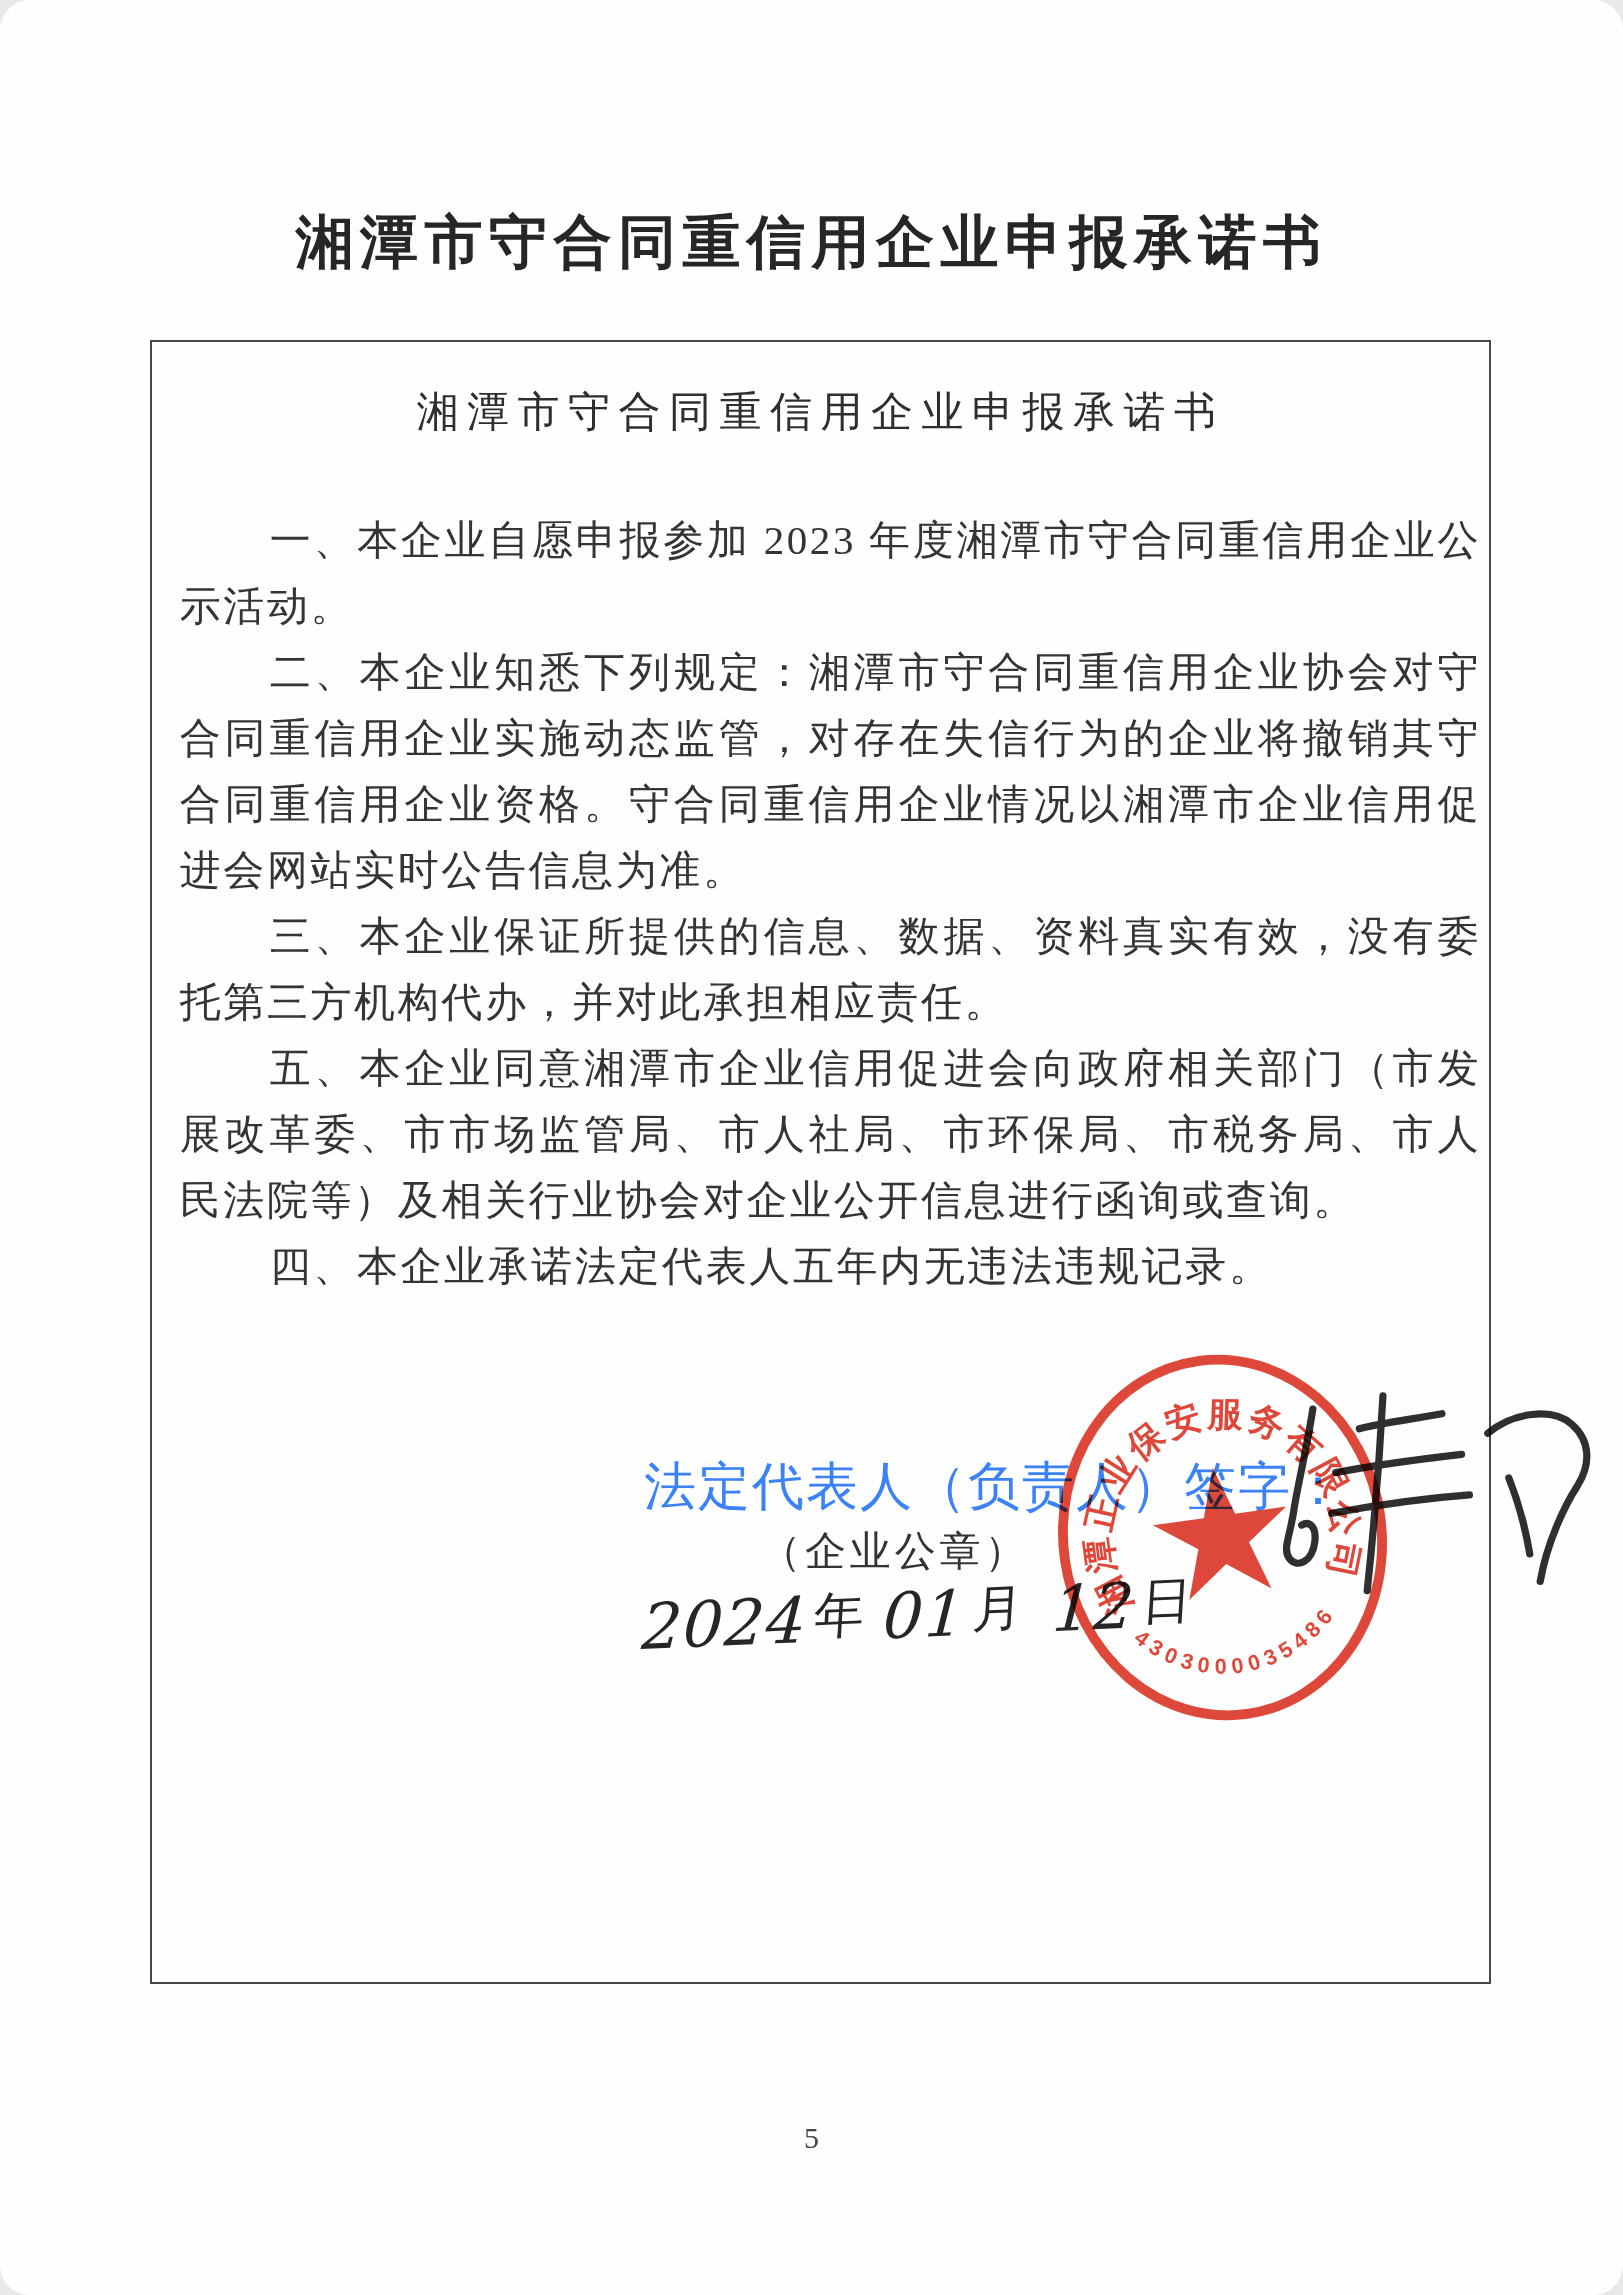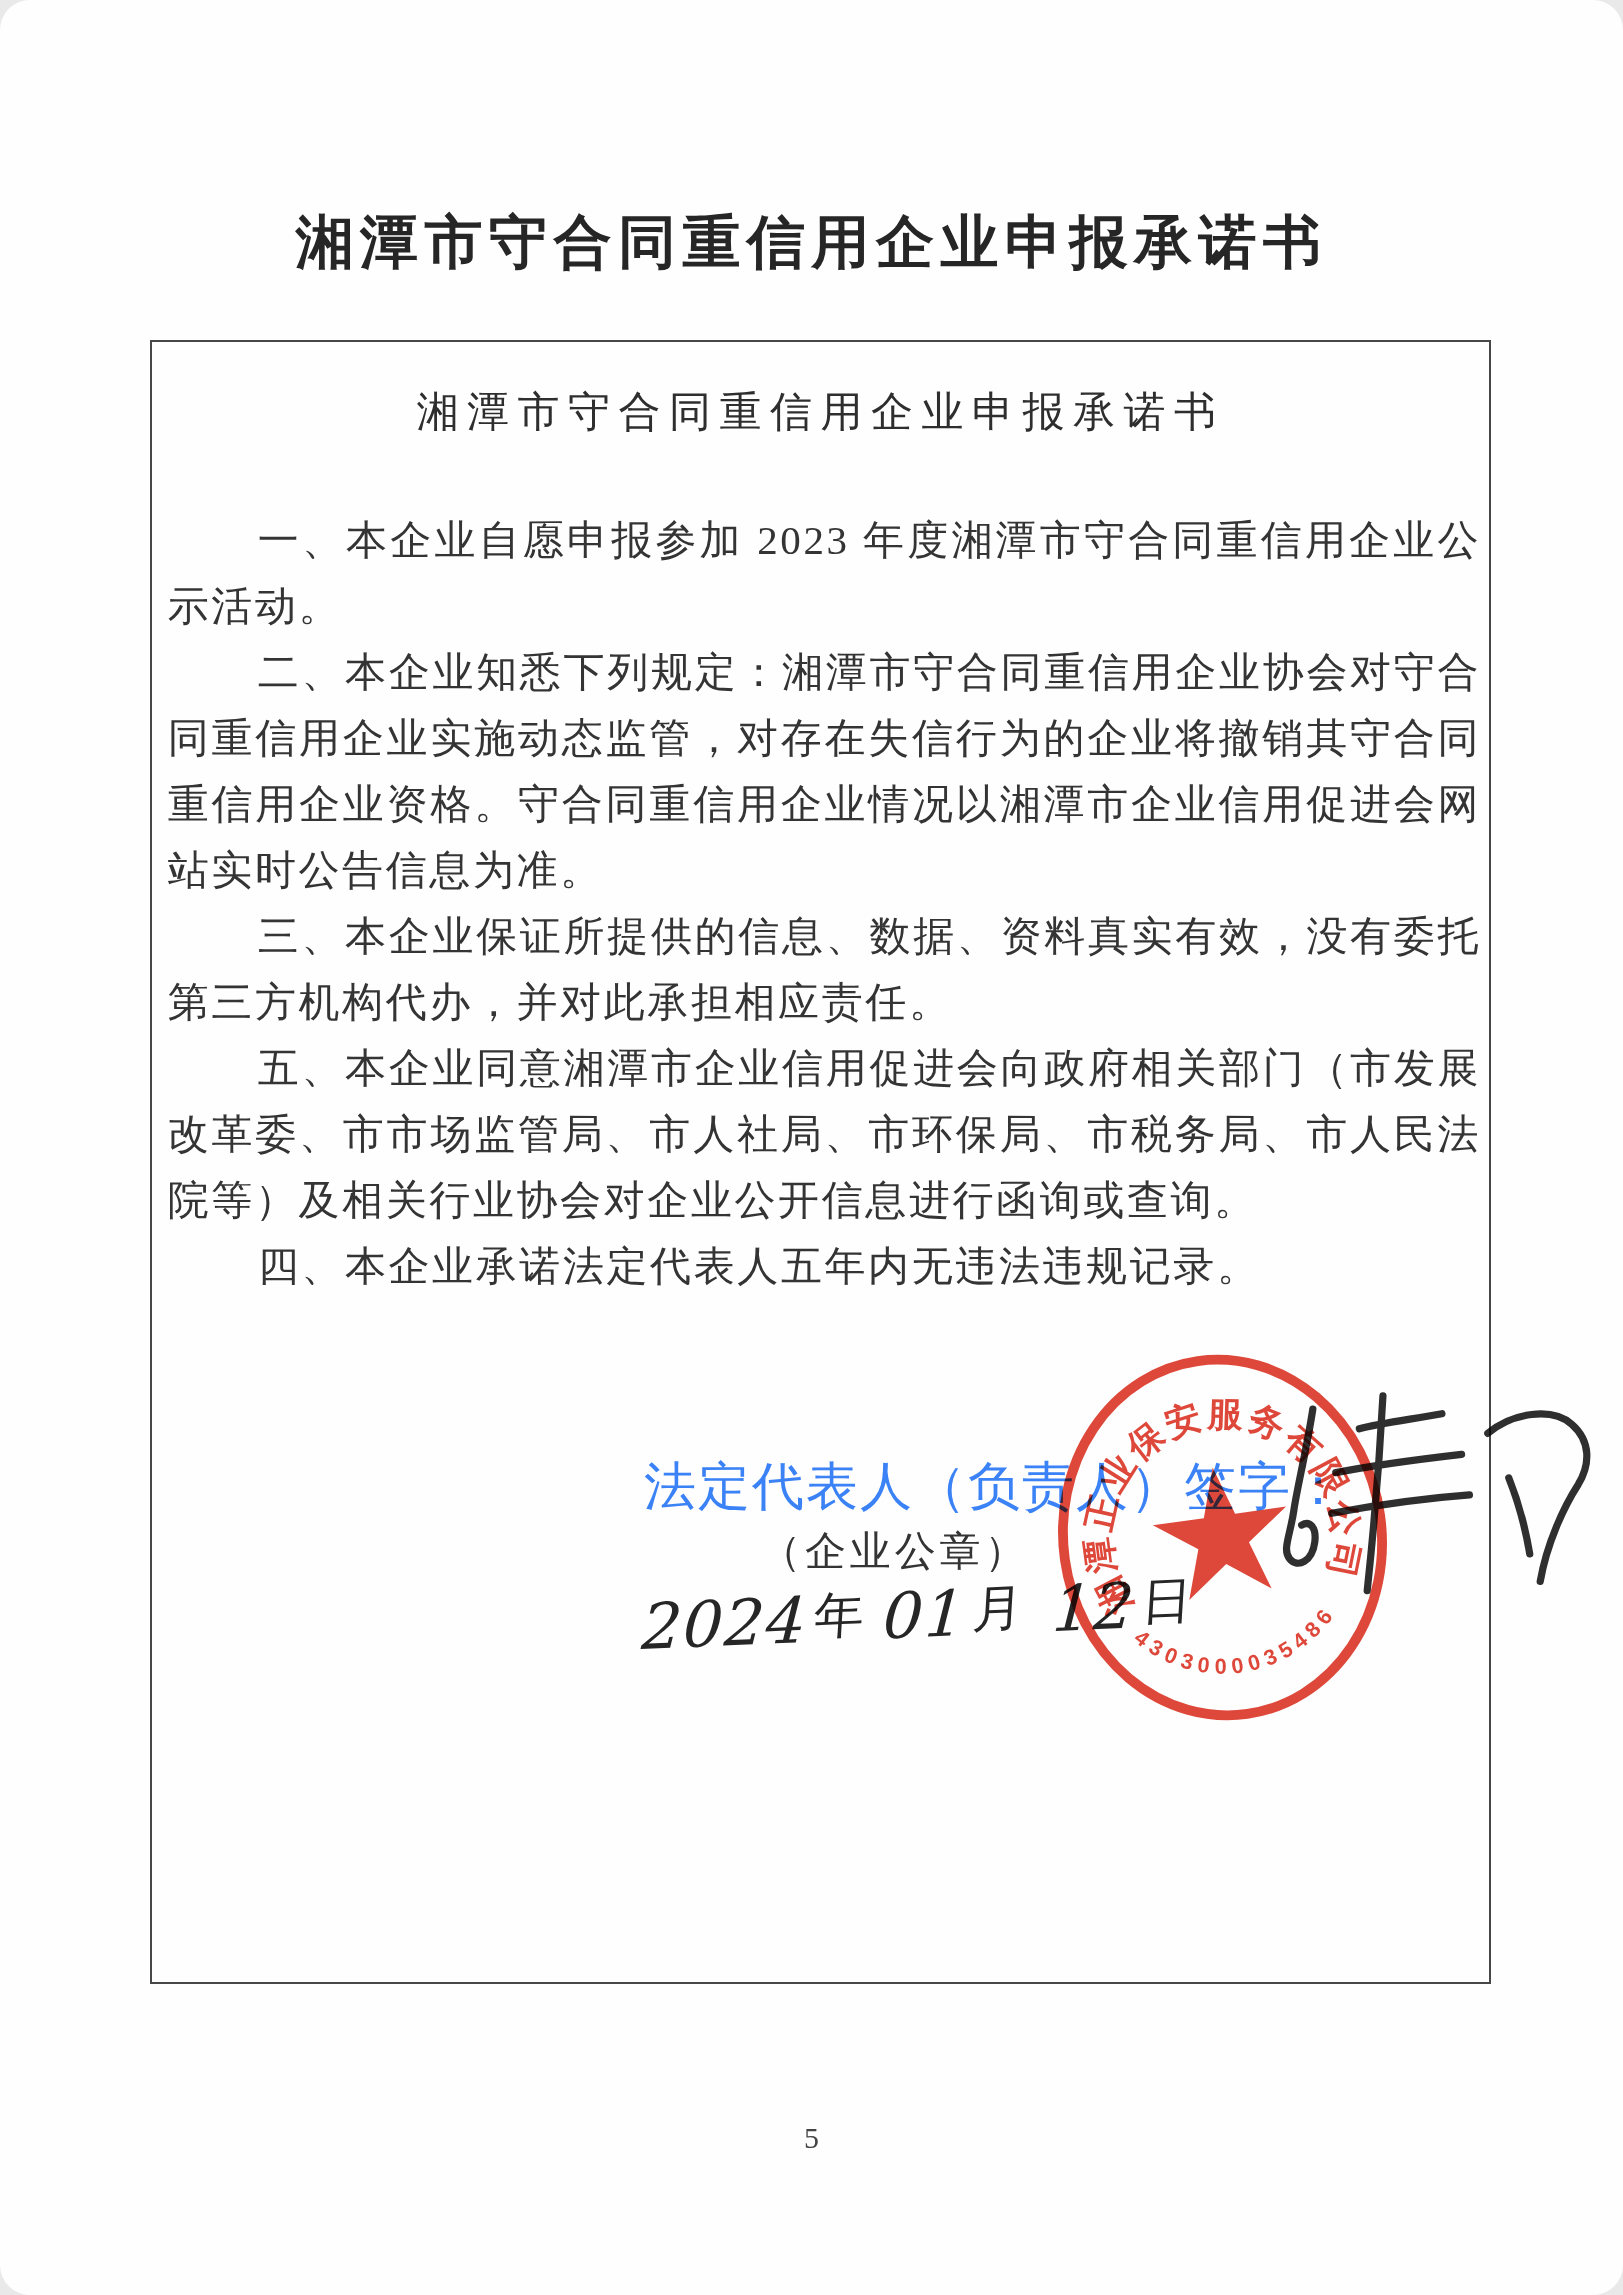--- a/index.html
+++ b/index.html
@@ -25,21 +25,21 @@
     border:2px solid #474747;
     box-sizing:border-box;
   }
   .inner-title{
     margin:42px 0 0 0;
     text-align:center;
     font-size:42px;font-weight:400;letter-spacing:8.5px;
     color:#2e2e2e;white-space:nowrap;
   }
   .letter-body{
-    margin:67px 0 0 0;
+    margin:67px 0 0 12px;
     padding:0 7.9px 0 15.7px;
   }
   .letter-body p{
     margin:0;
     font-size:41px;
     line-height:66px;
     letter-spacing:2.6px;
     text-indent:90px;
     text-align:justify;
     text-align-last:left;

